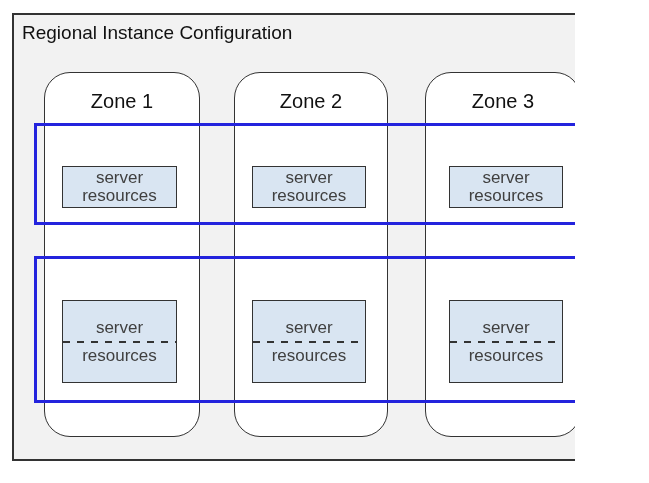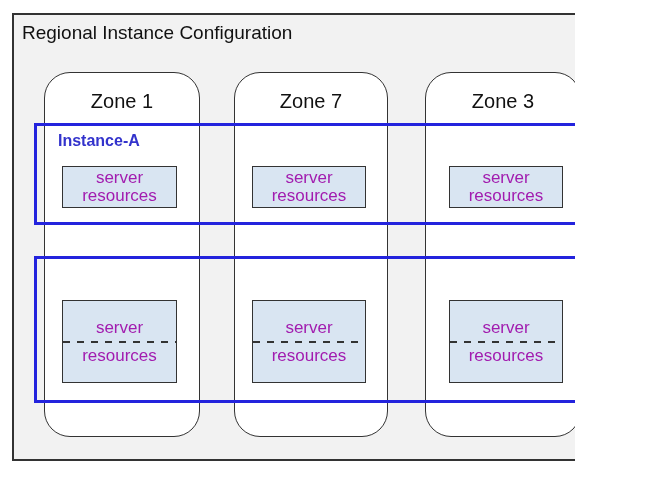--- a/index.html
+++ b/index.html
@@ -72,21 +72,21 @@
     position: absolute;
     box-sizing: border-box;
     background: var(--server-box-fill, #d9e5f2);
     border: 1px solid var(--outline, #333333);
     display: flex;
     flex-direction: column;
     align-items: center;
     justify-content: center;
     font-size: 17px;
     line-height: 18px;
-    color: #a21caf;
+    color: #404040;
     text-align: center;
   }
   .col-1 { left: 25px;  width: 115px; }
   .col-2 { left: 215px; width: 114px; }
   .col-3 { left: 412px; width: 114px; }
   .row-a { top: 40px; height: 42px; }
   .row-b { top: 41px; height: 83px; }
   .dashed-line {
     width: 100%;
     height: 2px;
@@ -102,28 +102,27 @@
 <div class="canvas">
 
   <div class="region">
     <div class="title">Regional Instance Configuration</div>
   </div>
 
   <div class="zone zone-1">
     <div class="zone-label">Zone 1</div>
   </div>
   <div class="zone zone-2">
-    <div class="zone-label">Zone 7</div>
+    <div class="zone-label">Zone 2</div>
   </div>
   <div class="zone zone-3">
     <div class="zone-label">Zone 3</div>
   </div>
 
   <div class="instance instance-a">
-    <div class="instance-label">Instance-A</div>
 
     <div class="server-box col-1 row-a">
       <span>server</span>
       <span>resources</span>
     </div>
     <div class="server-box col-2 row-a">
       <span>server</span>
       <span>resources</span>
     </div>
     <div class="server-box col-3 row-a">

